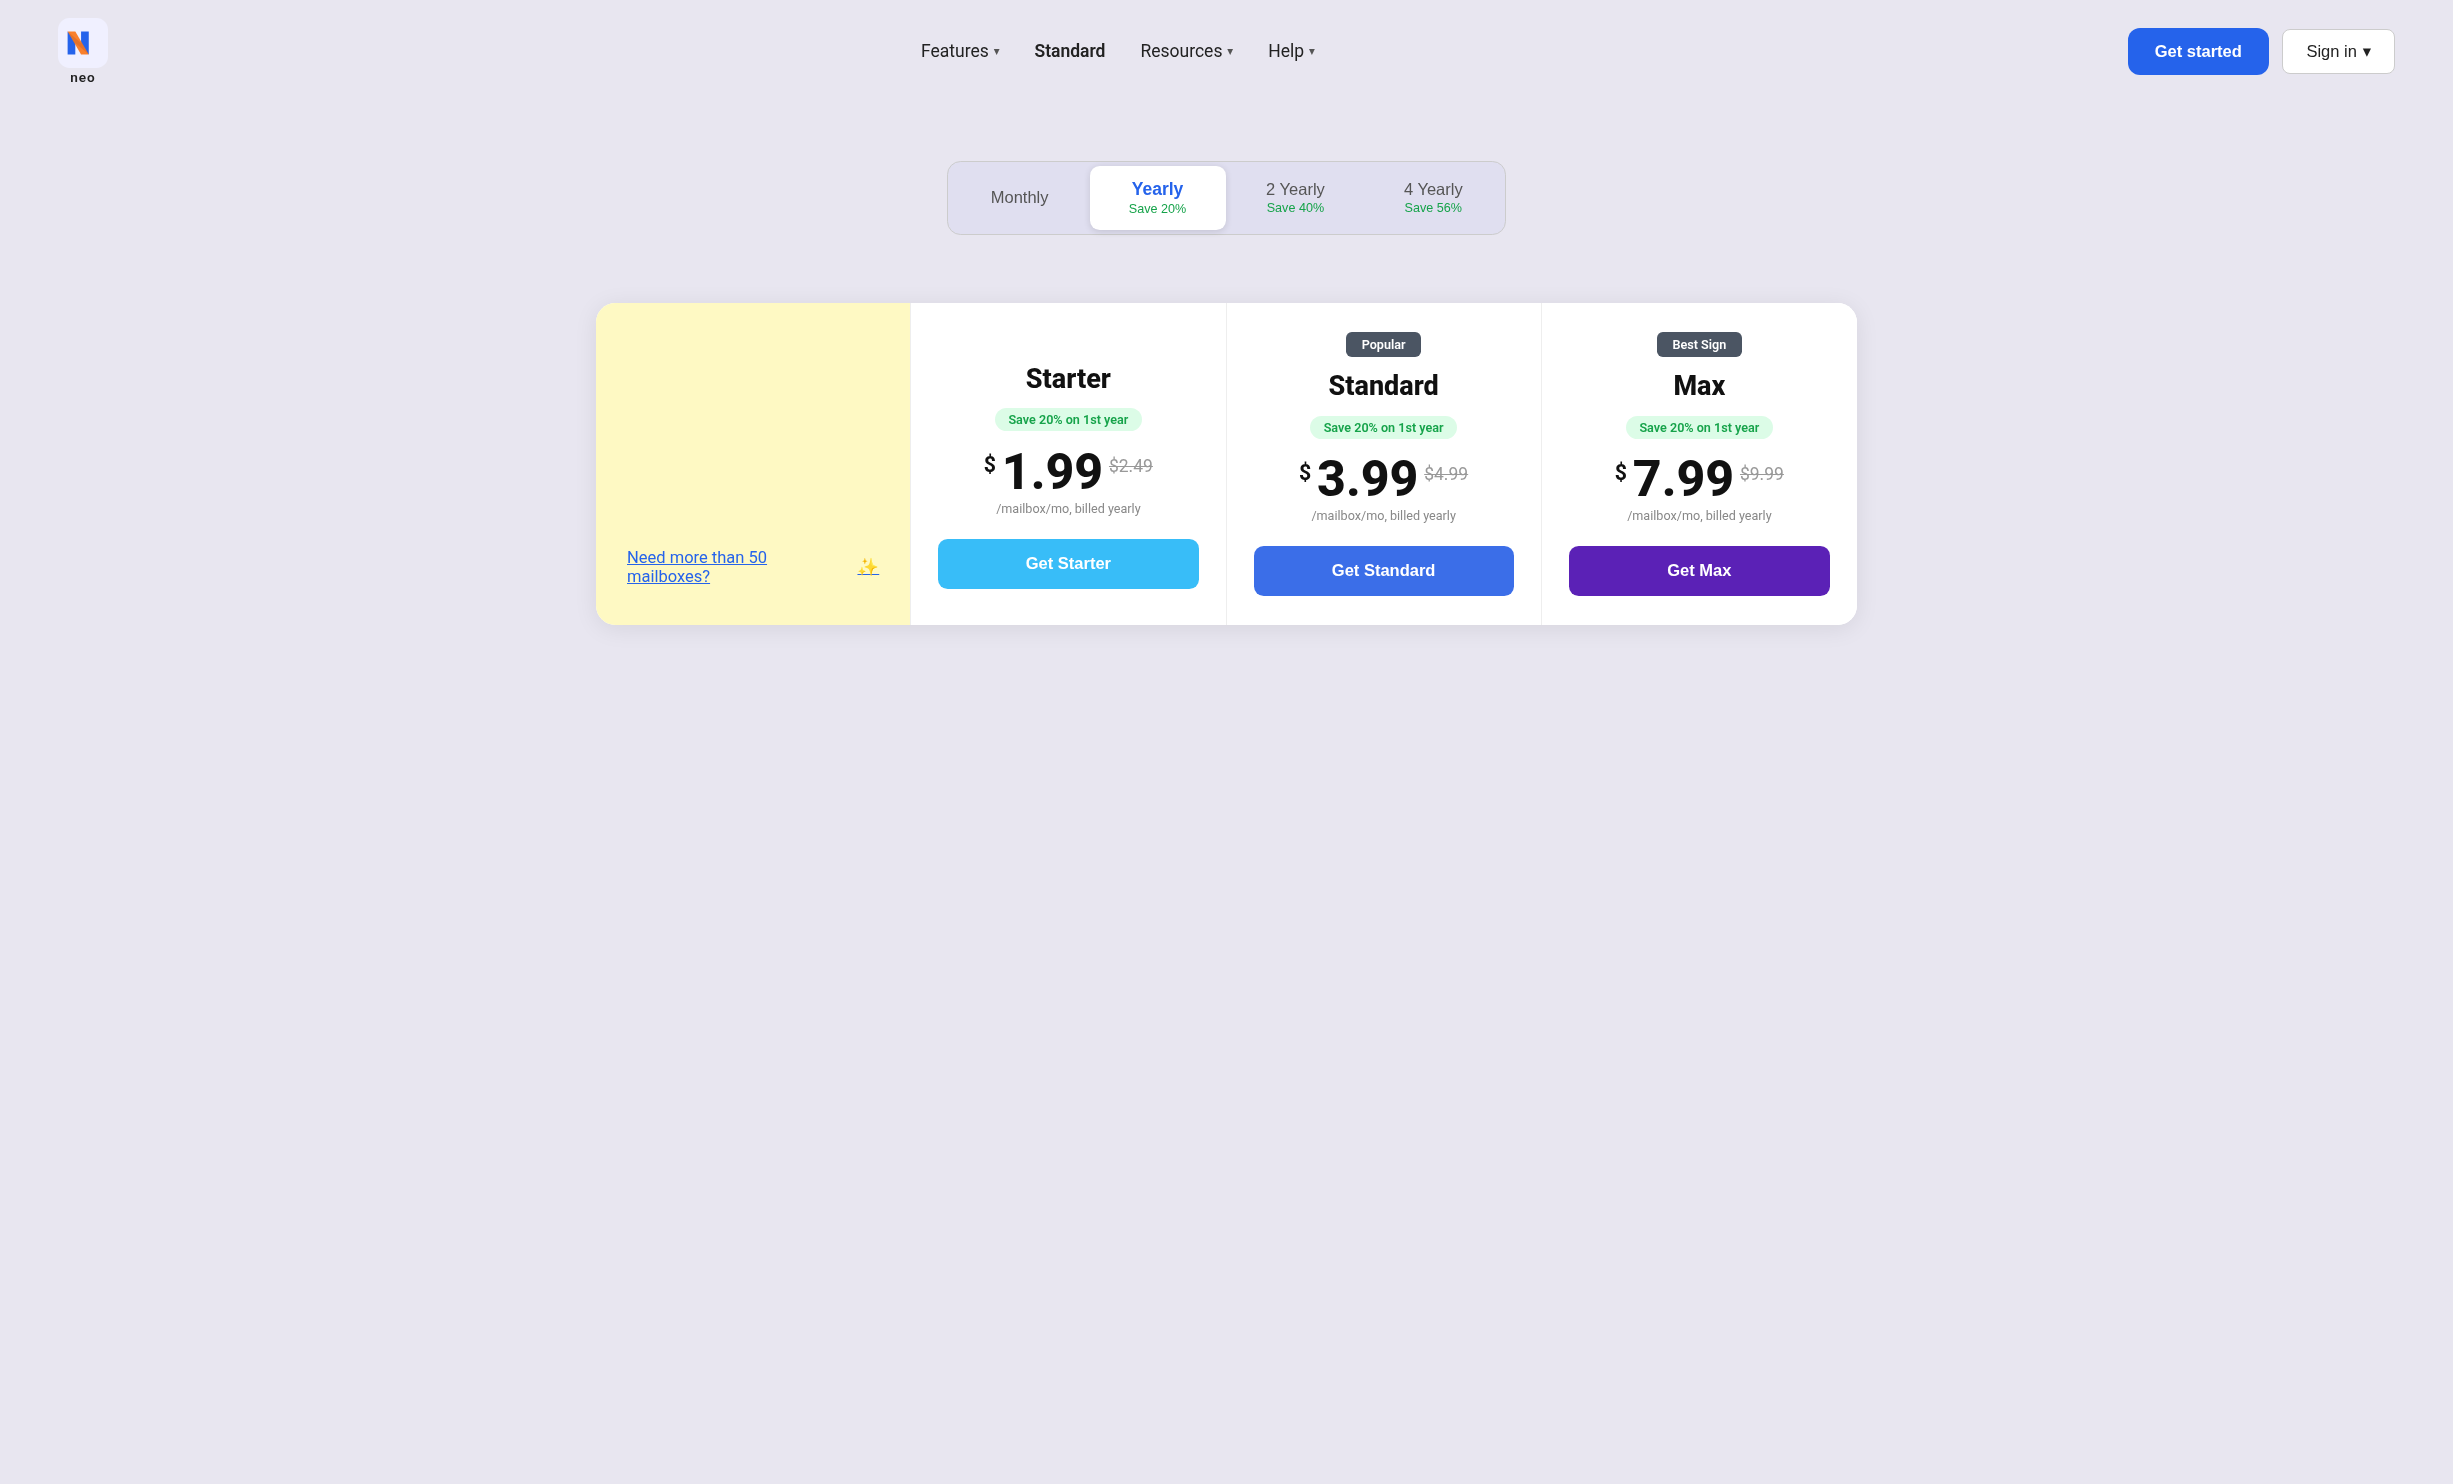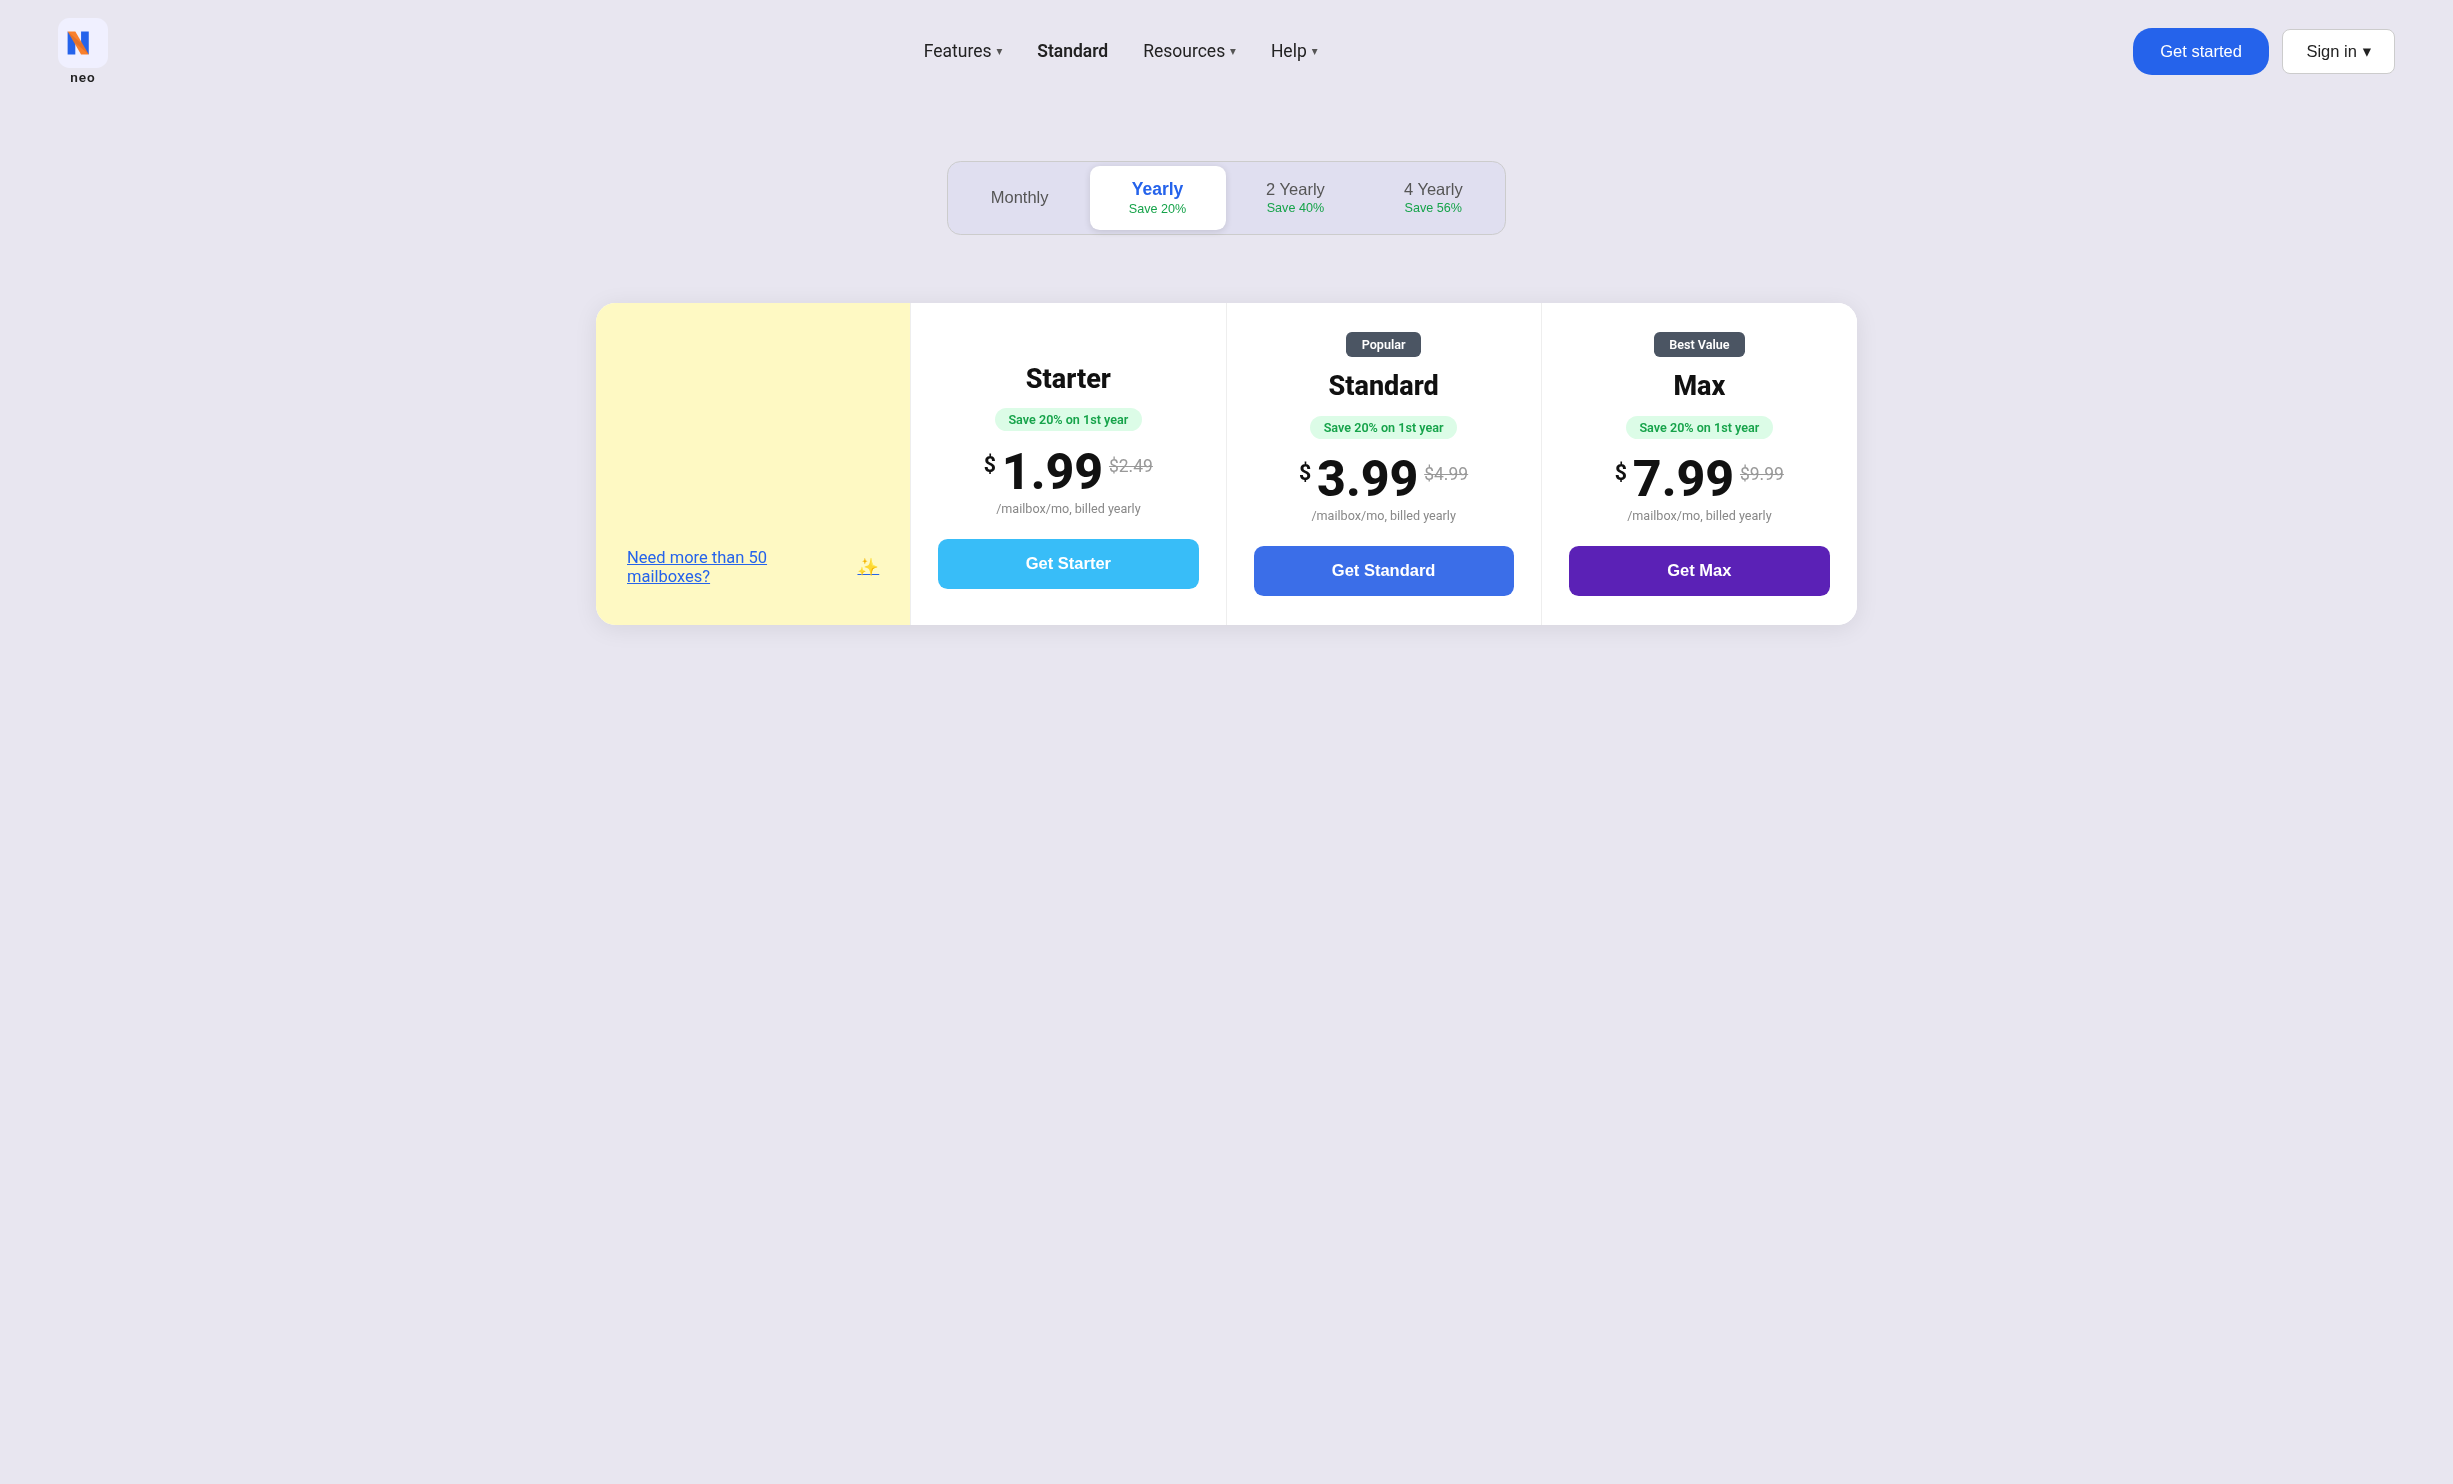--- a/index.html
+++ b/index.html
@@ -59,24 +59,24 @@
     }
     .nav-actions {
       display: flex;
       align-items: center;
       gap: 13.6px;
     }
     .btn-get-started {
       background: #2563eb;
       color: #fff;
       border: none;
-      border-radius: 19px;
+      border-radius: 12px;
       padding: 13.6px 27px;
       font-size: 16.5px;
-      font-weight: 400;
+      font-weight: 700;
       cursor: pointer;
     }
     .btn-sign-in {
       background: #fff;
       color: #222;
       border: 1.9px solid #ccc;
       border-radius: 8px;
       padding: 11.6px 23px;
       font-size: 16.5px;
       font-weight: 500;
@@ -366,21 +366,21 @@
       <div class="plan-price-row">
         <span class="plan-currency">$</span>
         <span class="plan-price">3.99</span>
         <span class="plan-original-price">$4.99</span>
       </div>
       <div class="plan-billing-note">/mailbox/mo, billed yearly</div>
       <button class="plan-cta-btn btn-standard">Get Standard</button>
     </div>
 
     <div class="plan-card">
-      <span class="plan-badge best-value">Best Value</span>
+      <span class="plan-badge best-value">Best Sign</span>
       <div class="plan-name">Max</div>
       <span class="plan-save-badge">Save 20% on 1st year</span>
       <div class="plan-price-row">
         <span class="plan-currency">$</span>
         <span class="plan-price">7.99</span>
         <span class="plan-original-price">$9.99</span>
       </div>
       <div class="plan-billing-note">/mailbox/mo, billed yearly</div>
       <button class="plan-cta-btn btn-max">Get Max</button>
     </div>

